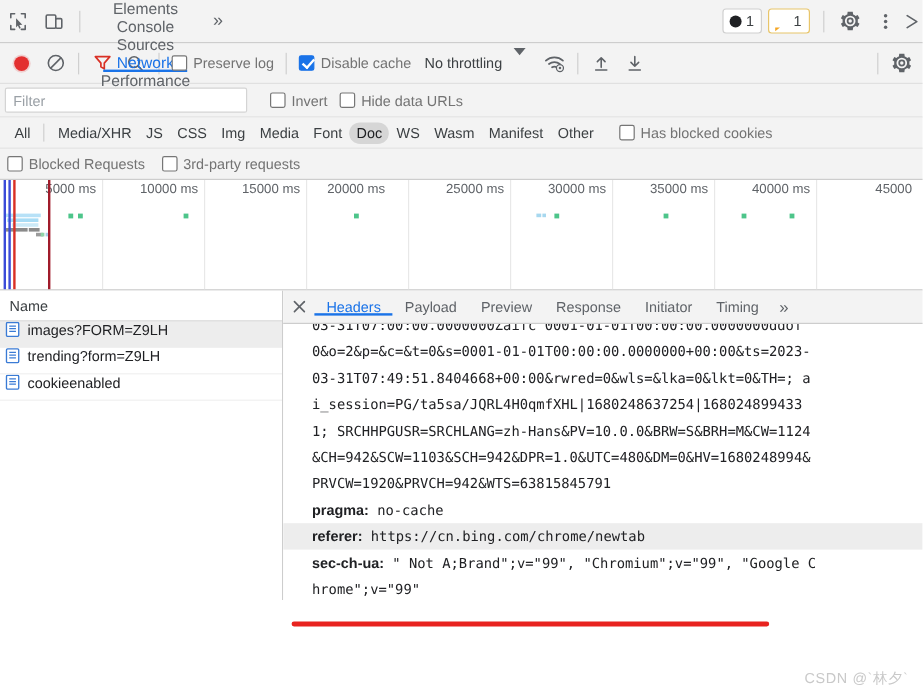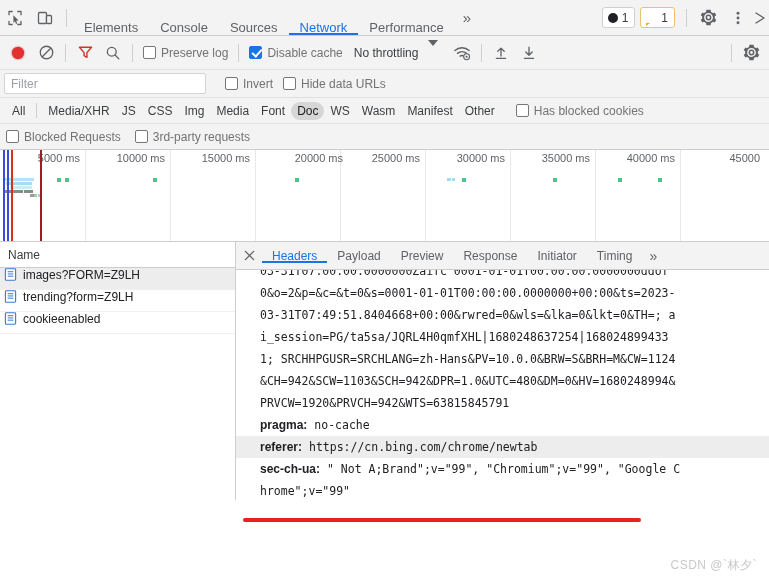--- a/index.html
+++ b/index.html
@@ -20,21 +20,21 @@
     height: 36px; display: flex; align-items: stretch;
     background: #f3f3f3;
     border-bottom: 1px solid #cdcdcd;
     position: relative;
   }
   .tb-iconbtn {
     width: 30px; display: flex; align-items: center; justify-content: center;
     color: #5f6368;
   }
   .tb-sep { width: 1px; align-self: center; height: 18px; background: #cfcfcf; margin: 0 6px; }
-  .maintabs { display: flex; align-items: flex-end; }
+  .maintabs { display: flex; align-items: center; flex-direction: column; }
   .mtab {
     display: flex; align-items: center; padding: 0 11px;
     font-size: 13px; color: #5f6368; white-space: nowrap;
     position: relative;
   }
   .mtab.active { color: #1a73e8; }
   .mtab.active::after {
     content: ""; position: absolute; left: 0; right: 0; bottom: 0;
     height: 2px; background: #1a73e8;
   }
@@ -369,21 +369,21 @@
       <div class="ov-div" style="left:170px;"></div>
       <div class="ov-div" style="left:255px;"></div>
       <div class="ov-div" style="left:340px;"></div>
       <div class="ov-div" style="left:425px;"></div>
       <div class="ov-div" style="left:510px;"></div>
       <div class="ov-div" style="left:595px;"></div>
       <div class="ov-div" style="left:680px;"></div>
       <div class="ov-label" style="left:85px;">5000 ms</div>
       <div class="ov-label" style="left:170px;">10000 ms</div>
       <div class="ov-label" style="left:255px;">15000 ms</div>
-      <div class="ov-label" style="left:348px;">20000 ms</div>
+      <div class="ov-label" style="left:326px;">20000 ms</div>
       <div class="ov-label" style="left:425px;">25000 ms</div>
       <div class="ov-label" style="left:510px;">30000 ms</div>
       <div class="ov-label" style="left:595px;">35000 ms</div>
       <div class="ov-label" style="left:680px;">40000 ms</div>
       <div class="ov-label" style="left:765px;">45000</div>
     </div>
 
     <div>
       <div class="ov-mark" style="left:4px;  top:28px; width:30px; height:3px; background:#b7e1f7;"></div>
       <div class="ov-mark" style="left:6px;  top:32px; width:26px; height:3px; background:#a8dcf5;"></div>

